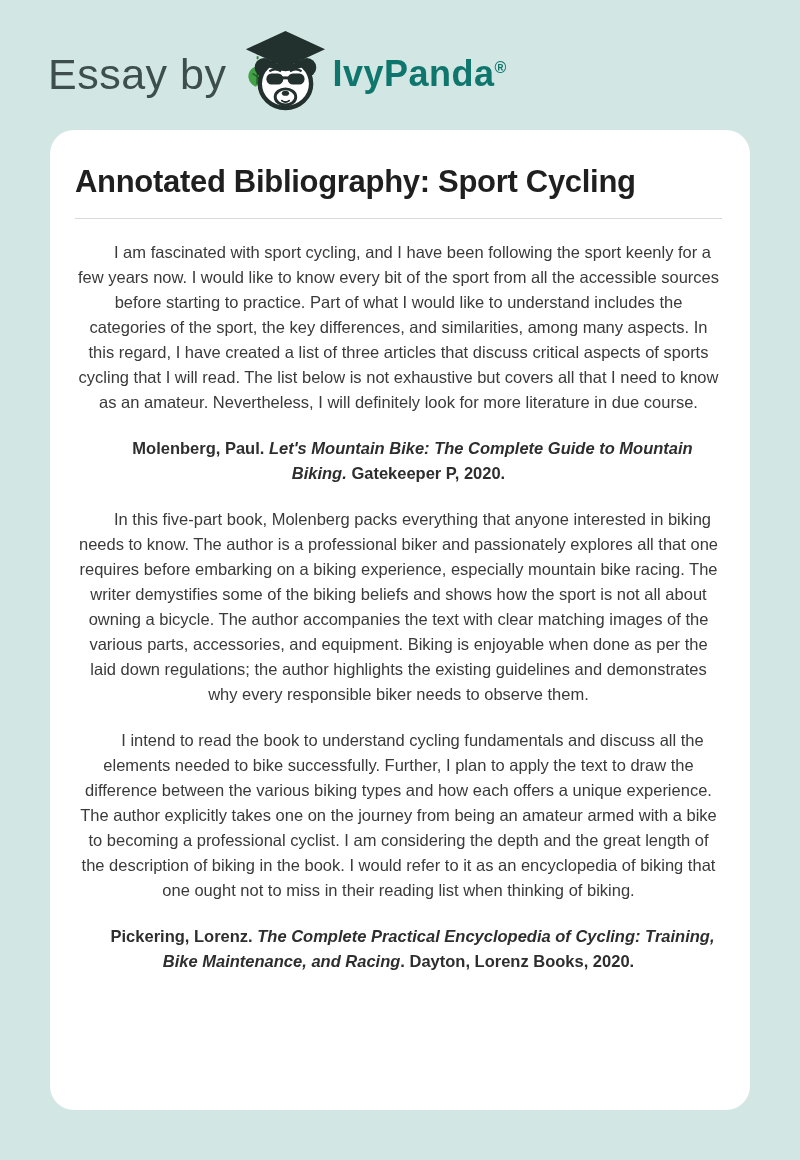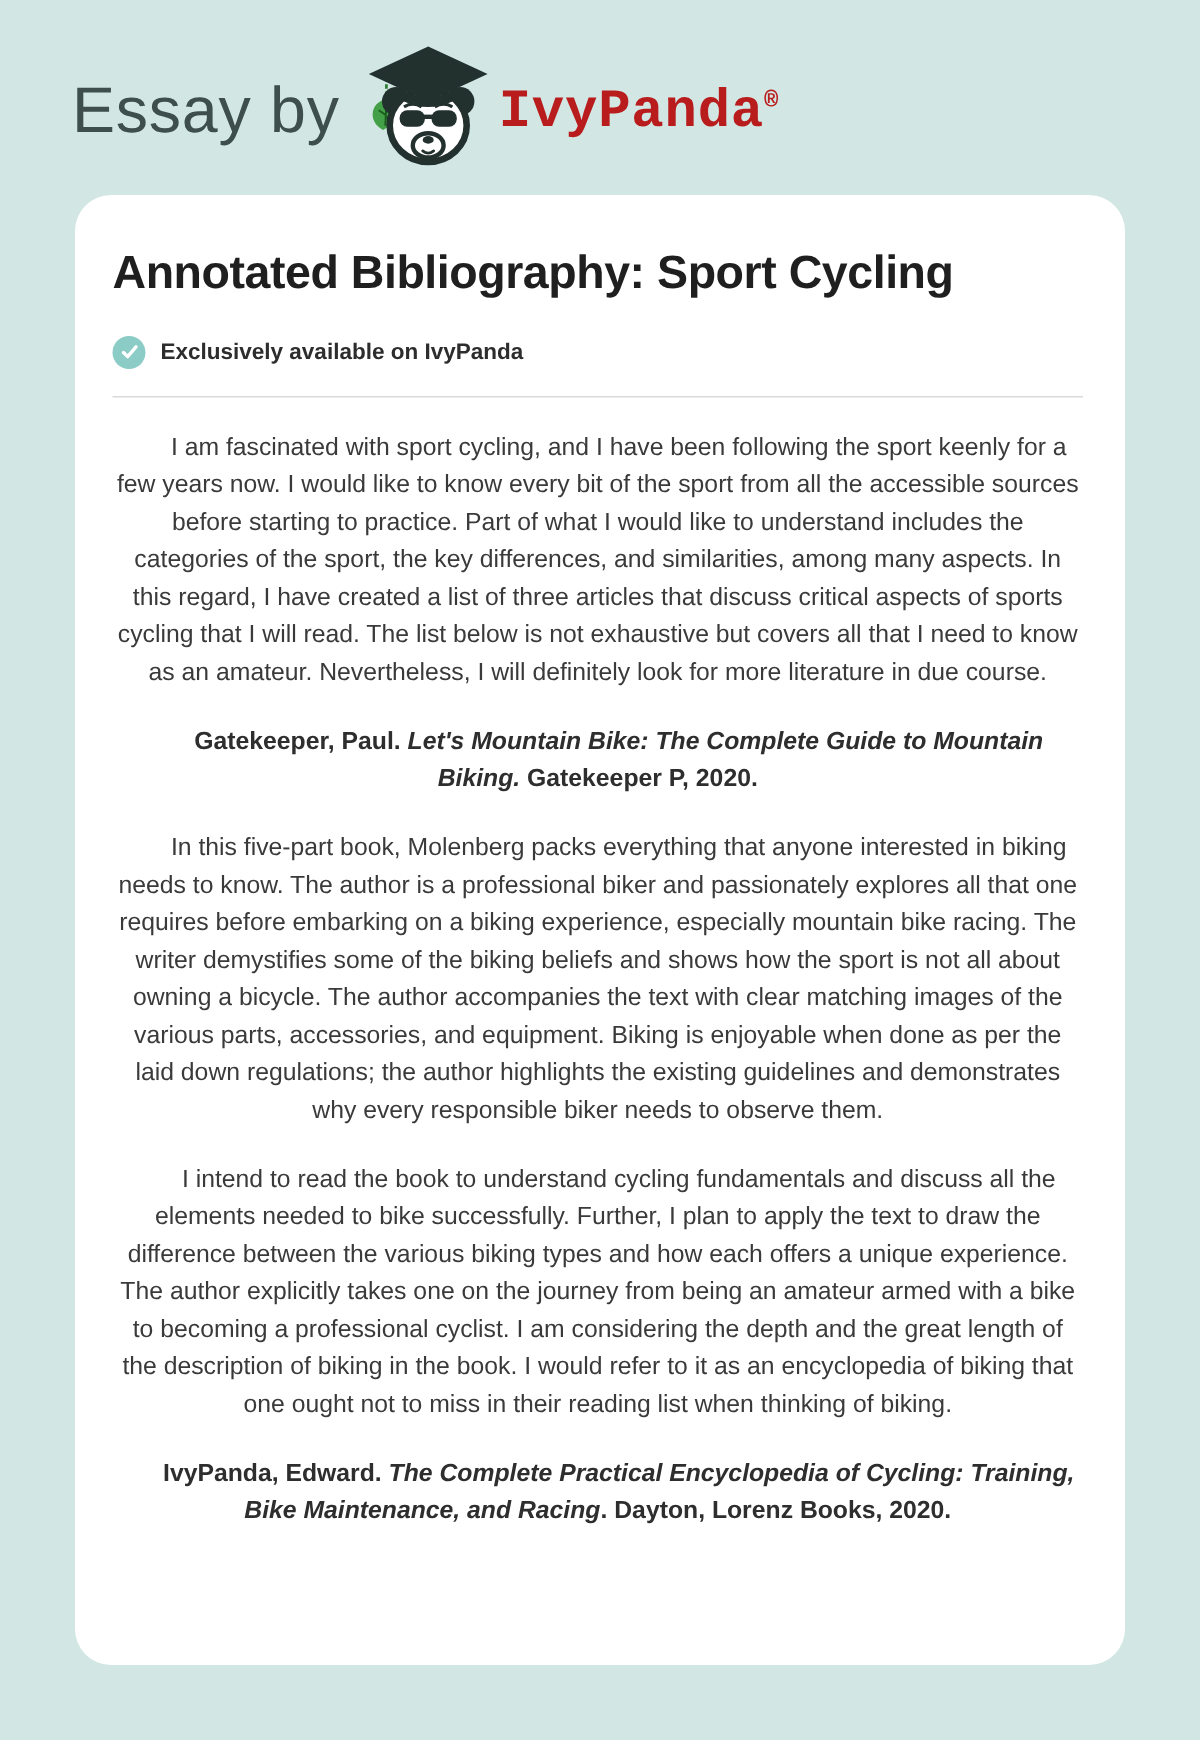--- a/index.html
+++ b/index.html
@@ -27,24 +27,24 @@
     color: #3d4e4c;
     letter-spacing: 0.5px;
   }
   .logo-svg {
     width: 88px;
     height: 92px;
     margin: -4px 4px 0 14px;
     display: block;
   }
   .brand {
-    font-family: Liberation Mono, monospace;
+    font-family: Liberation Sans, sans-serif;
     font-weight: bold;
     font-size: 36px;
-    color: #b91c1c;
+    color: #0f766e;
     letter-spacing: 0.5px;
   }
   .brand sup {
     font-size: 16px;
     font-weight: bold;
     vertical-align: super;
     line-height: 0;
   }
   
   .card {
@@ -137,38 +137,30 @@
       <polygon points="62,4 116,29 62,54 8,29" fill="#22302e"></polygon>
       <path d="M40,44 q22,12 44,0 l0,10 q-22,10 -44,0 Z" fill="#22302e"></path>
     </svg>
     <span class="brand"><span>IvyPanda</span><sup>®</sup></span>
   </div>
 
   <div class="card">
 
     <h1>Annotated Bibliography: Sport Cycling</h1>
 
-    <div class="badge-row">
-      <span class="badge-circle">
-        <svg width="13" height="13" viewBox="0 0 14 14">
-          <path d="M2.5,7.5 L5.5,10.5 L11.5,3.5" stroke="#ffffff" stroke-width="2.4" fill="none" stroke-linecap="round" stroke-linejoin="round"></path>
-        </svg>
-      </span>
-      <span class="badge-label">Exclusively available on IvyPanda</span>
-    </div>
 
     <hr class="divider">
 
     <div class="body-text">
       <p>I am fascinated with sport cycling, and I have been following the sport keenly for a few years now. I would like to know every bit of the sport from all the accessible sources before starting to practice. Part of what I would like to understand includes the categories of the sport, the key differences, and similarities, among many aspects. In this regard, I have created a list of three articles that discuss critical aspects of sports cycling that I will read. The list below is not exhaustive but covers all that I need to know as an amateur. Nevertheless, I will definitely look for more literature in due course.</p>
 
-      <p class="citation"><span>Gatekeeper, Paul. </span><span class="cite-title">Let's Mountain Bike: The Complete Guide to Mountain Biking.</span><span> Gatekeeper P, 2020.</span></p>
+      <p class="citation"><span>Molenberg, Paul. </span><span class="cite-title">Let's Mountain Bike: The Complete Guide to Mountain Biking.</span><span> Gatekeeper P, 2020.</span></p>
 
       <p>In this five-part book, Molenberg packs everything that anyone interested in biking needs to know. The author is a professional biker and passionately explores all that one requires before embarking on a biking experience, especially mountain bike racing. The writer demystifies some of the biking beliefs and shows how the sport is not all about owning a bicycle. The author accompanies the text with clear matching images of the various parts, accessories, and equipment. Biking is enjoyable when done as per the laid down regulations; the author highlights the existing guidelines and demonstrates why every responsible biker needs to observe them.</p>
 
       <p>I intend to read the book to understand cycling fundamentals and discuss all the elements needed to bike successfully. Further, I plan to apply the text to draw the difference between the various biking types and how each offers a unique experience. The author explicitly takes one on the journey from being an amateur armed with a bike to becoming a professional cyclist. I am considering the depth and the great length of the description of biking in the book. I would refer to it as an encyclopedia of biking that one ought not to miss in their reading list when thinking of biking.</p>
 
-      <p class="citation"><span>IvyPanda, Edward. </span><span class="cite-title">The Complete Practical Encyclopedia of Cycling: Training, Bike Maintenance, and Racing</span><span>. Dayton, Lorenz Books, 2020.</span></p>
+      <p class="citation"><span>Pickering, Lorenz. </span><span class="cite-title">The Complete Practical Encyclopedia of Cycling: Training, Bike Maintenance, and Racing</span><span>. Dayton, Lorenz Books, 2020.</span></p>
 
     </div>
 
   </div>
 </div>
 
 </body></html>

